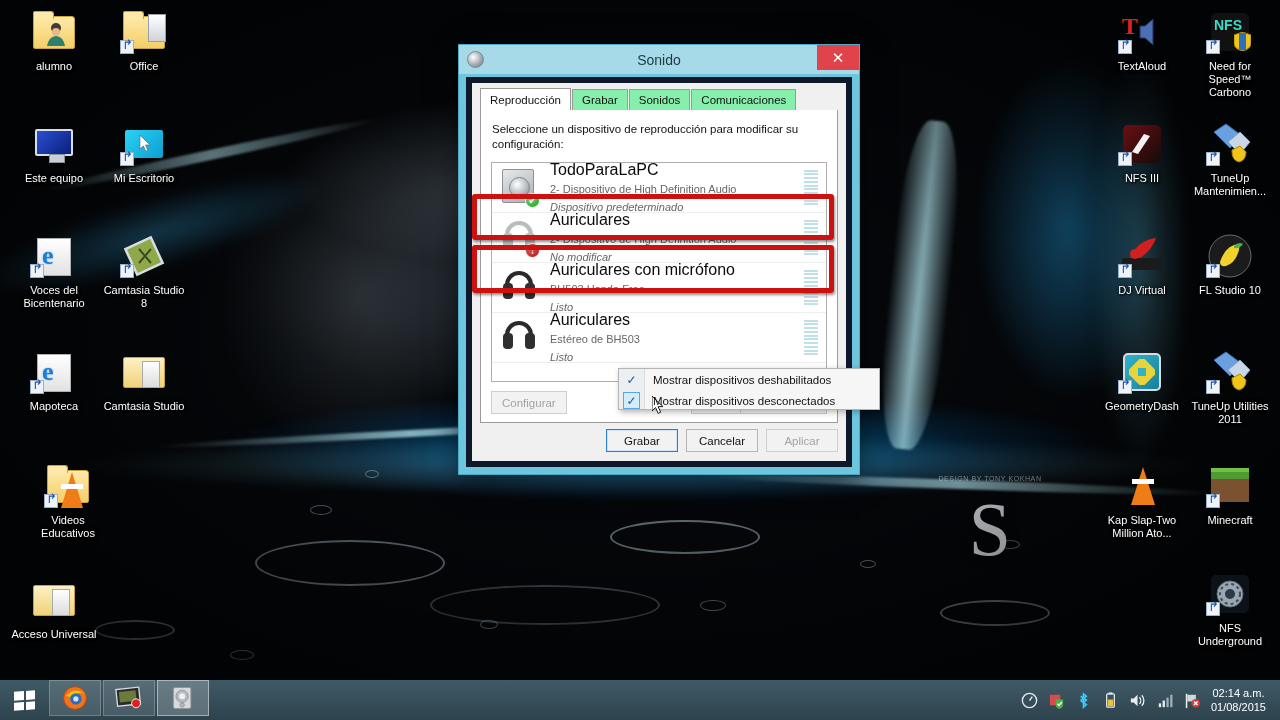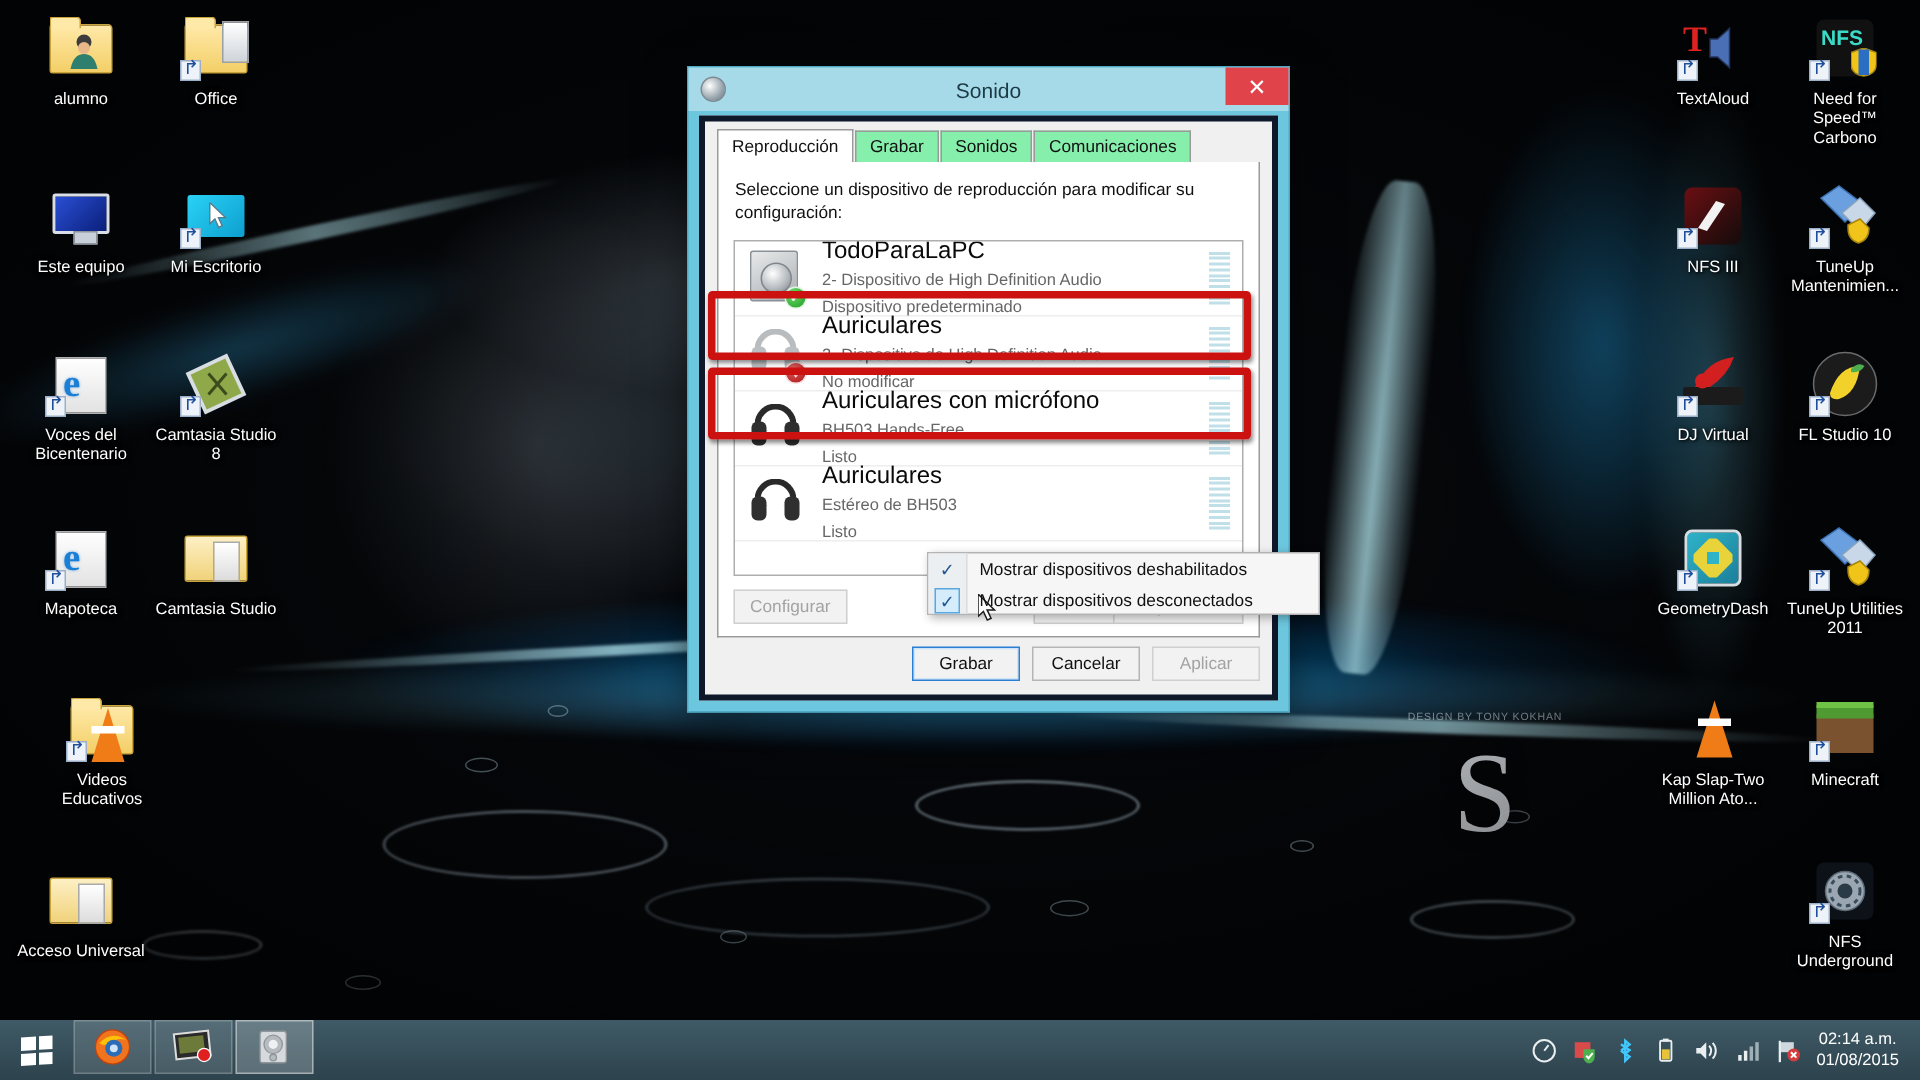--- a/index.html
+++ b/index.html
@@ -153,21 +153,21 @@
     position:absolute; left:0; right:0; text-align:center;
     font-size:14px; color:#1b3a45;
   }
   .dlg-close {
     position:absolute; right:0; top:0; width:42px; height:25px;
     background:#e0434a; color:#fff; font-size:15px;
     display:flex; align-items:center; justify-content:center; cursor:pointer;
   }
   .dlg-body {
     position:absolute; left:7px; right:7px; top:32px; bottom:7px;
-    background:#f0f0f0; border:4px solid #0f172a;
+    background:#f0f0f0; border:6px solid #0f172a;
   }
   
   .tabstrip {
     position:absolute; left:8px; top:6px; right:8px; height:22px;
     border-bottom:1px solid #9a9a9a; display:flex; align-items:flex-end;
   }
   .tab {
     height:21px; padding:0 9px; font-size:11.5px; color:#111;
     background:#86efac; border:1px solid #9a9a9a; border-bottom:none;
     display:flex; align-items:center; cursor:default; margin-right:1px;
@@ -212,21 +212,21 @@
   .badge {
     position:absolute; right:2px; bottom:1px; width:15px; height:15px; border-radius:50%;
     display:flex; align-items:center; justify-content:center;
     font-size:10px; color:#fff; border:1px solid rgba(255,255,255,.85);
   }
   .badge.ok { background:radial-gradient(circle at 35% 30%,#6ede6e,#1f9a23); }
   .badge.off { background:radial-gradient(circle at 35% 30%,#e06060,#ab1414); }
   .dev-txt { flex:1; min-width:0; padding-left:8px; }
   .dev-name { font-size:16px; color:#0a0a0a; line-height:14px; }
   .dev-sub  { font-size:11px; color:#666; line-height:13px; }
-  .dev-state{ font-size:11px; color:#666; line-height:13px; }
+  .dev-state{ font-size:11px; color:#666; line-height:13px;font-style:italic; }
   .vu { width:14px; height:36px; flex:none; display:flex; flex-direction:column;
         justify-content:space-between; }
   .vu i { display:block; height:2px; background:#bfe0e8; }
 
   .btnrow-inner {
     position:absolute; left:10px; right:10px; bottom:8px; height:23px;
   }
   .btn {
     height:23px; font-size:11.5px; color:#111; background:#f2f2f2;
     border:1px solid #b5b5b5; display:inline-flex; align-items:center;

